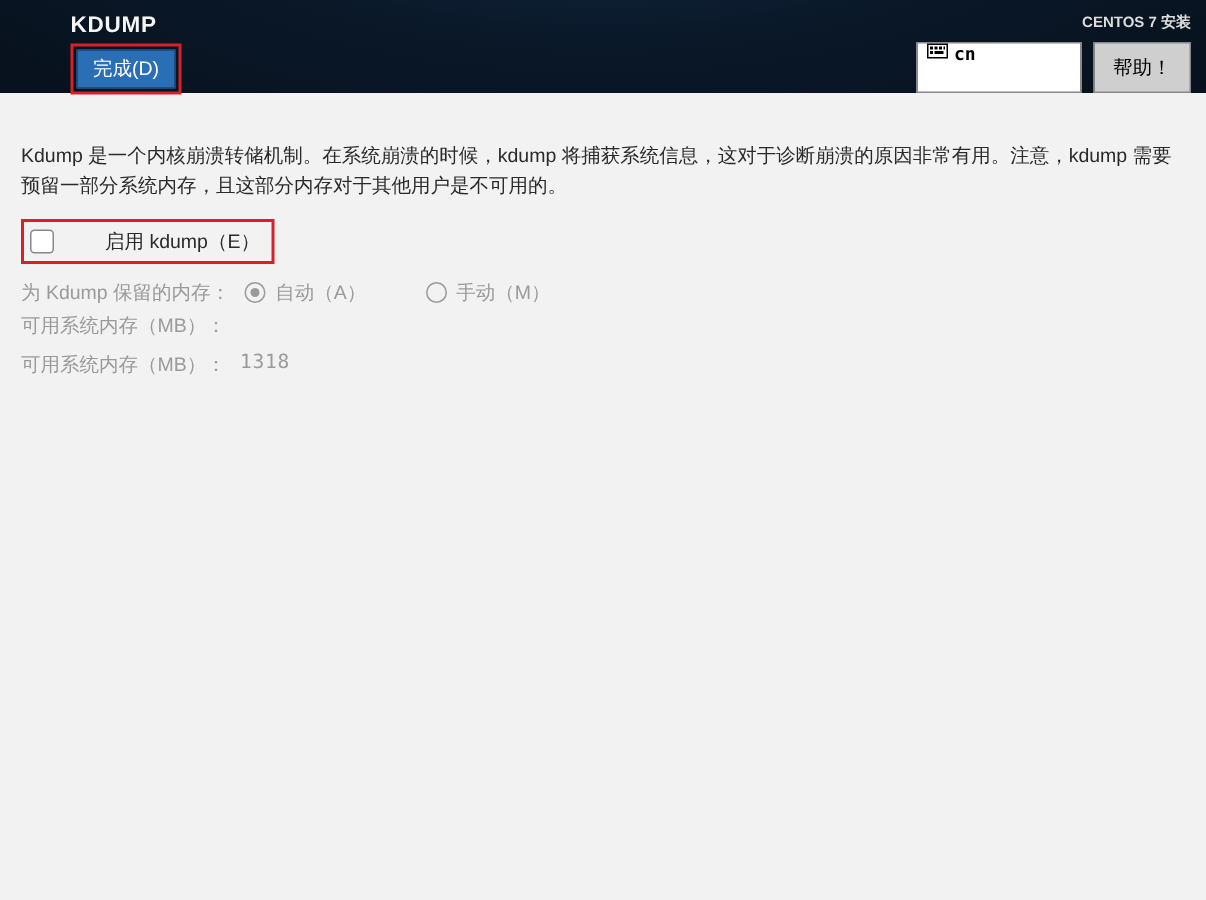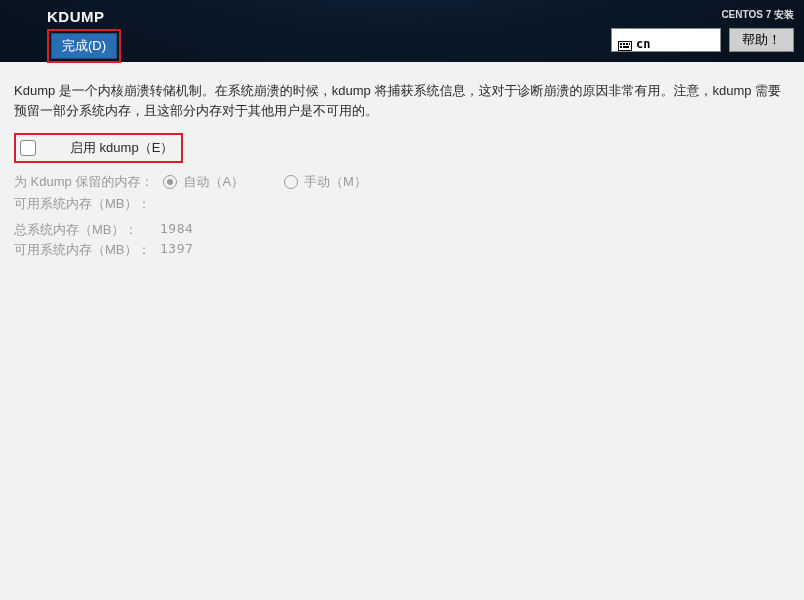--- a/index.html
+++ b/index.html
@@ -57,23 +57,23 @@
 .top-row2 {
   display: flex;
   gap: 8px;
   align-items: stretch;
   justify-content: flex-end;
 }
 .lang-box {
   background: #fff;
   border: 1px solid #888;
   width: 110px;
-  height: 24px;
-  display: flex;
-  align-items: flex-end;
+  height: 34px;
+  display: flex;
+  align-items: flex-start;
   gap: 4px;
   padding: 0 6px;
   color: #000;
 }
 .kbd-icon {
   display: inline-block;
   width: 14px;
   height: 10px;
   border: 1px solid #000;
   position: relative;
@@ -94,21 +94,21 @@
 .lang-code { font-family: monospace; font-size: 12px; font-weight: bold; }
 .help-btn {
   background: #cfcfcf;
   border: 1px solid #888;
   padding: 0 12px;
   font-size: 13px;
   cursor: pointer;
   font-family: Liberation Serif, serif;
 }
 .content {
-  padding: 19px 14px;
+  padding: 32px 14px;
   color: #3a3a3a;
 }
 .desc {
   line-height: 1.55;
   color: #2a2a2a;
   margin-bottom: 12px;
 }
 .enable-row {
   display: inline-flex;
   align-items: center;
@@ -221,21 +221,17 @@
     <span class="radio"></span>
     <span>手动（M）</span>
   </div>
 
   <div class="row disabled">
     <span>可用系统内存（MB）：</span>
   </div>
 
   <div class="mem-table disabled">
     <div class="mem-row">
-      <span class="mem-label">总系统内存（MB）：</span>
-      <span class="mem-value">1984</span>
+      <span class="mem-label">可用系统内存（MB）：</span>
+      <span class="mem-value">1318</span>
     </div>
-    <div class="mem-row">
-      <span class="mem-label">可用系统内存（MB）：</span>
-      <span class="mem-value">1397</span>
-    </div>
   </div>
 </div>
 
 </body></html>

